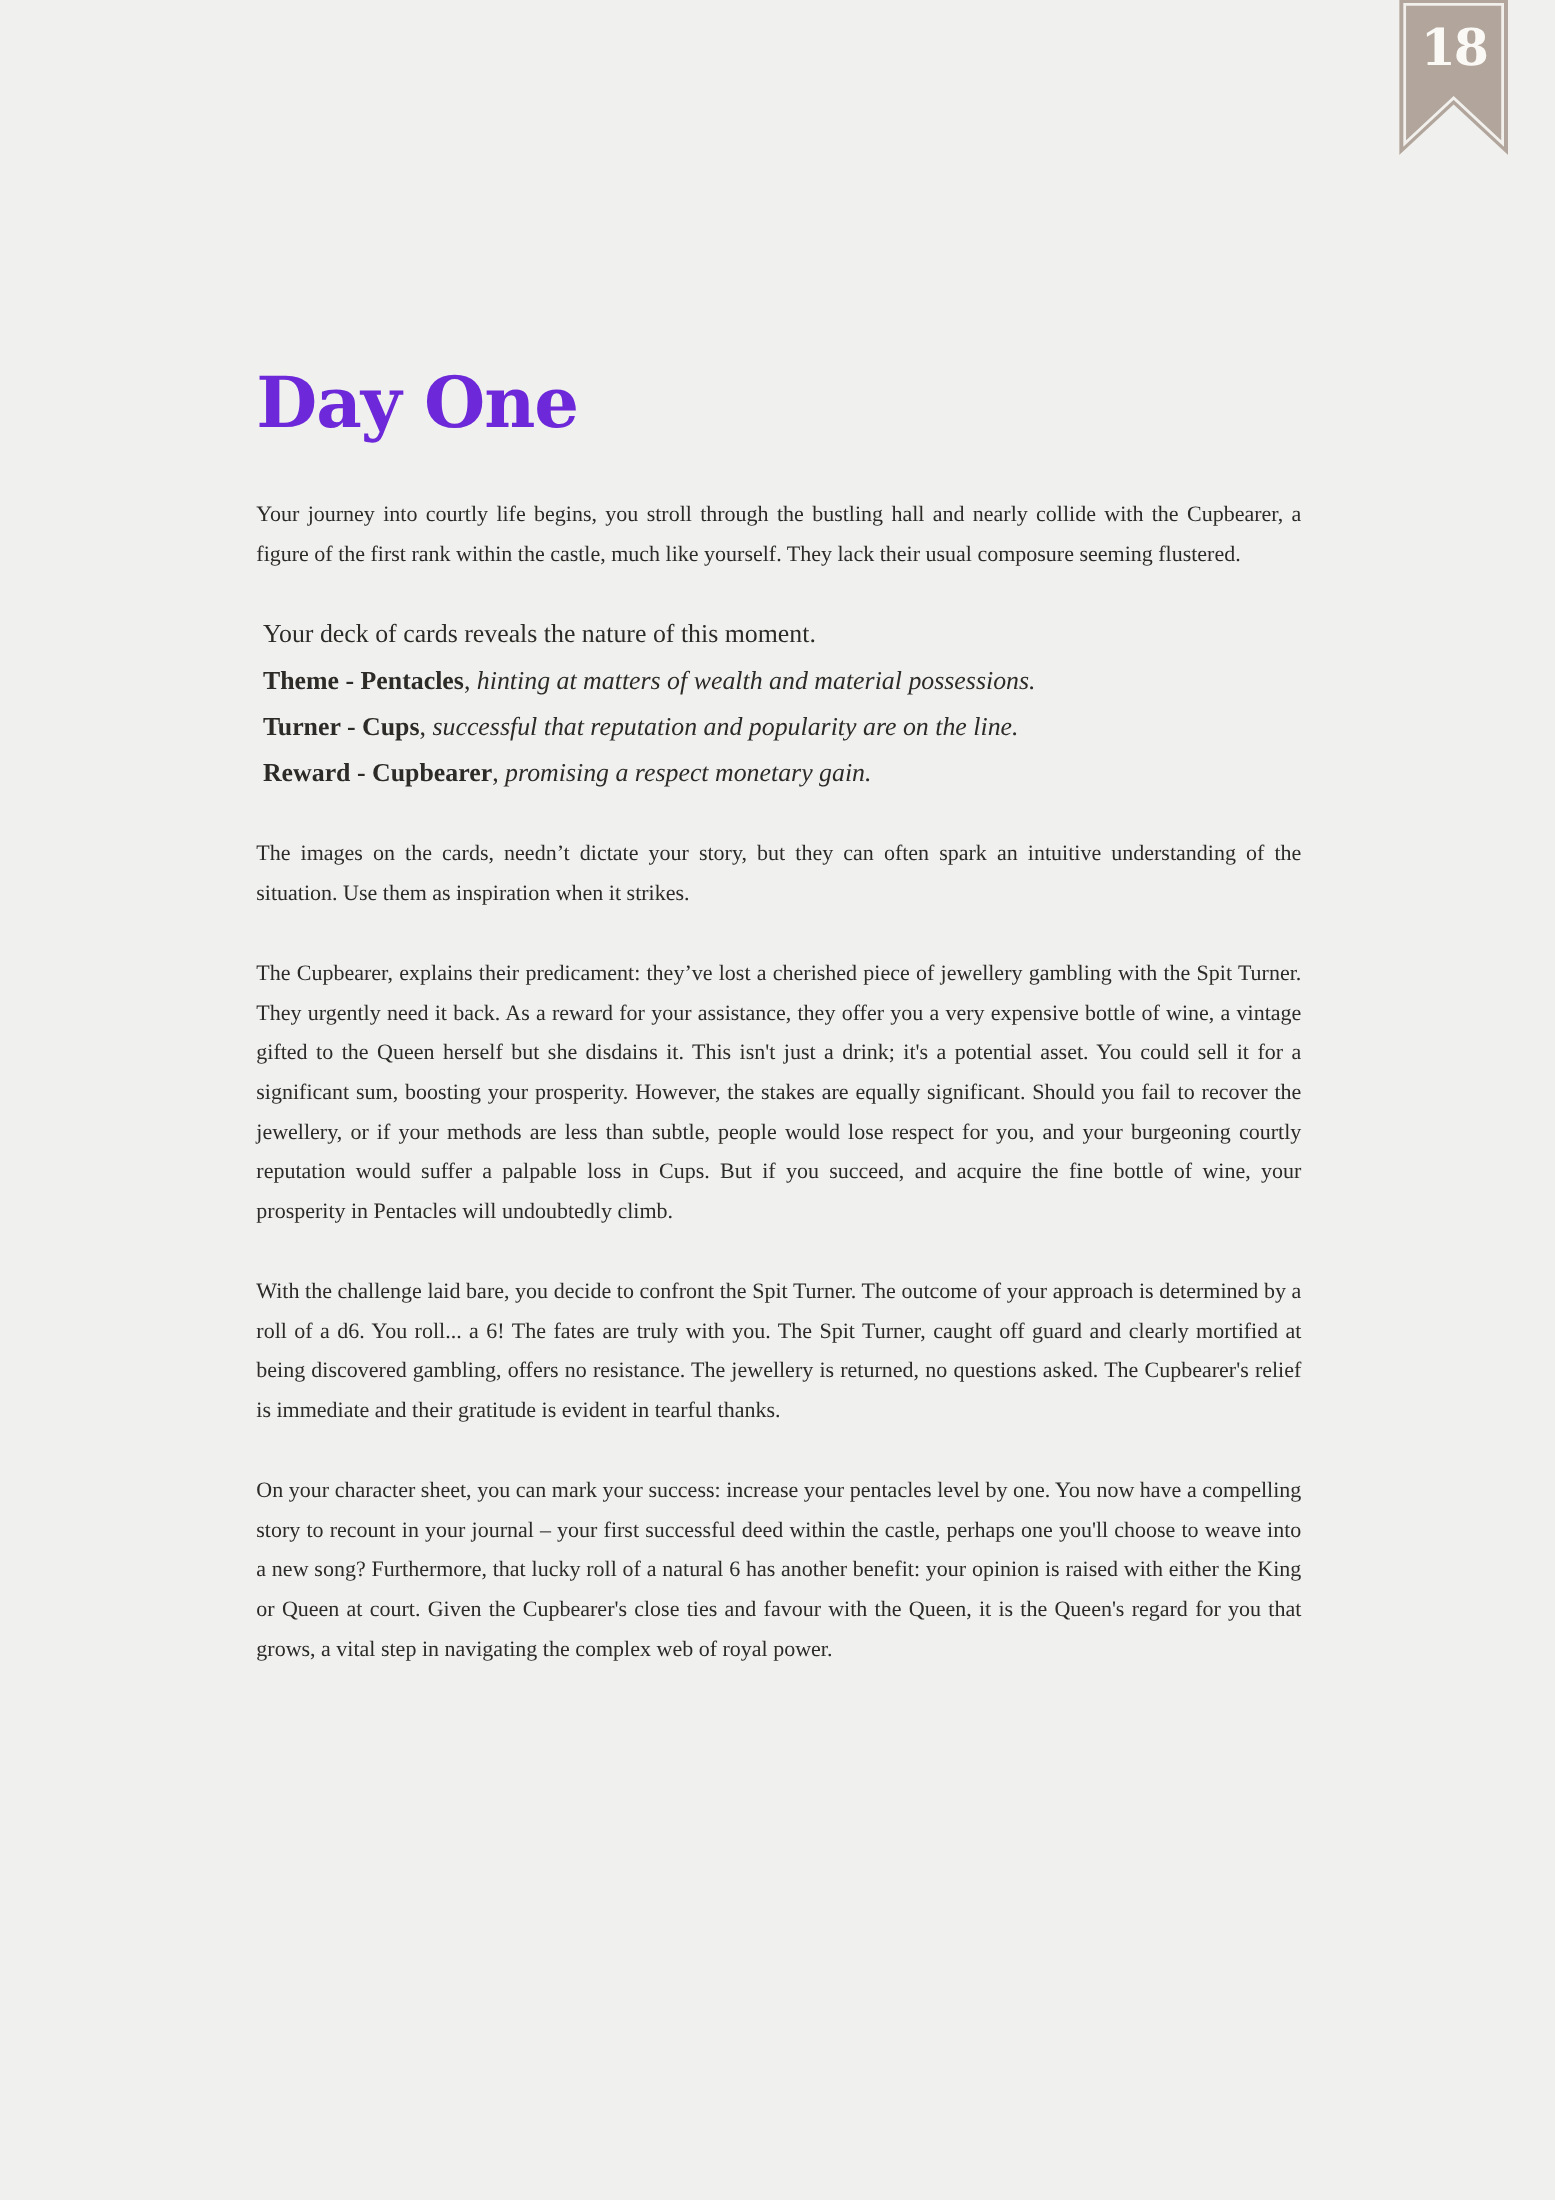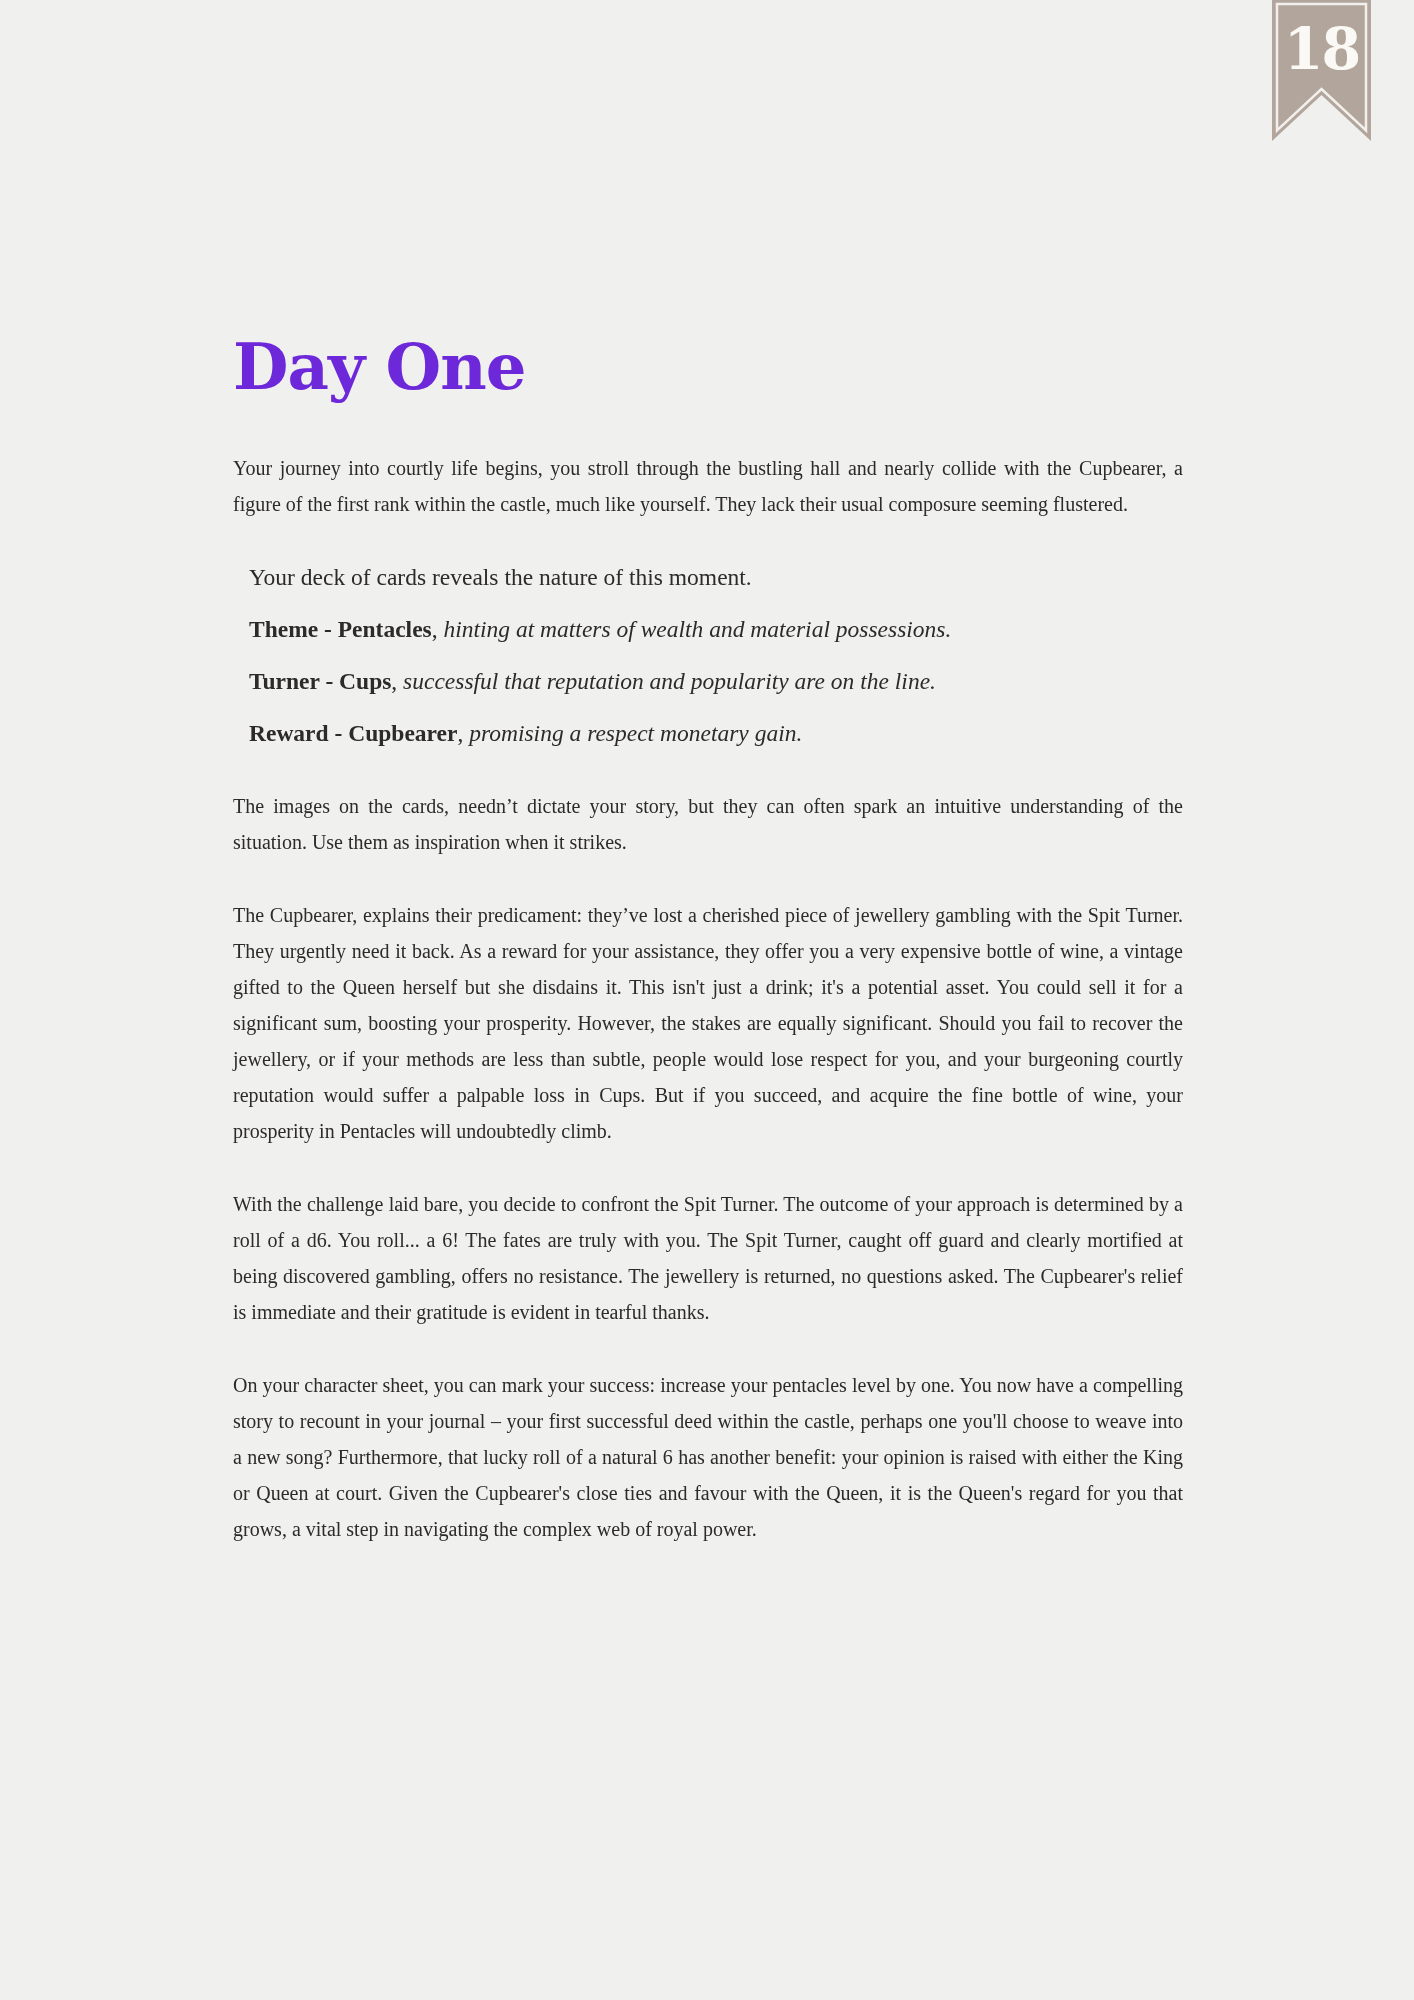--- a/index.html
+++ b/index.html
@@ -24,21 +24,21 @@
   }
   .bookmark svg { display: block; width: 100%; height: 100%; }
   .bookmark-number {
     position: absolute;
     left: 0;
     top: 20px;
     width: 100%;
     text-align: center;
     font-family: "DejaVu Serif", serif;
     font-weight: 700;
-    font-size: 57px;
+    font-size: 46px;
     letter-spacing: -2px;
     color: #fbf9f6;
     line-height: 1;
   }
   
   .content {
     position: absolute;
     left: 233px;
     top: 330px;
     width: 950px;
@@ -56,21 +56,21 @@
     font-size: 20px;
     line-height: 36px;
     text-align: justify;
     margin: 0 0 37px 0;
     font-weight: 400;
   }
   .card-reading { margin: 0 0 37px 0; }
   .card-reading p {
     font-size: 23.5px;
     line-height: 36px;
-    margin: 16px;
+    margin: 6px;
     text-align: left;
   }
   .card-reading strong { font-weight: 700; }
   .card-reading em { font-style: italic; }
 </style>
 </head>
 <body>
 
 <div class="page">
 

